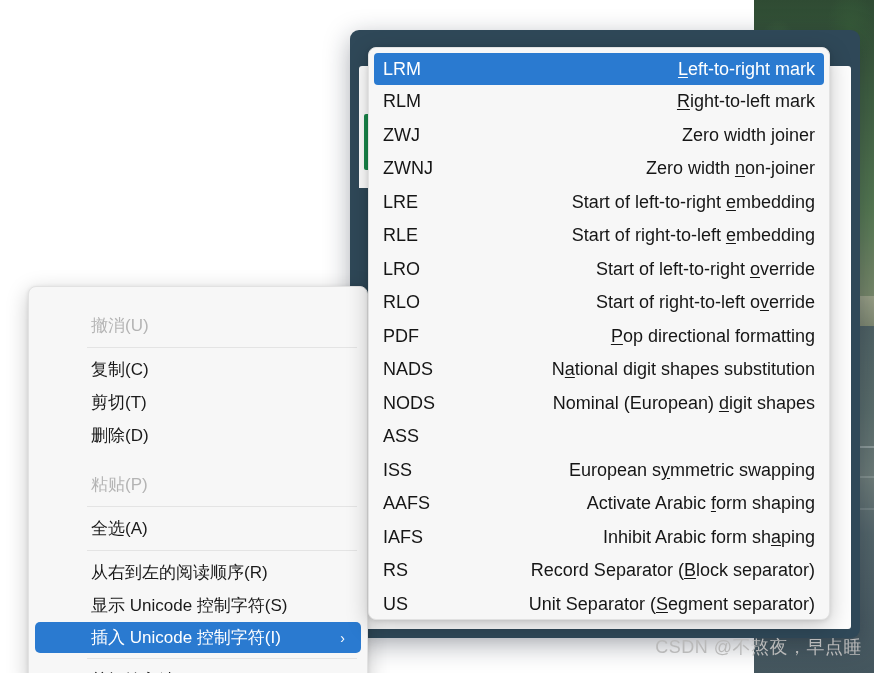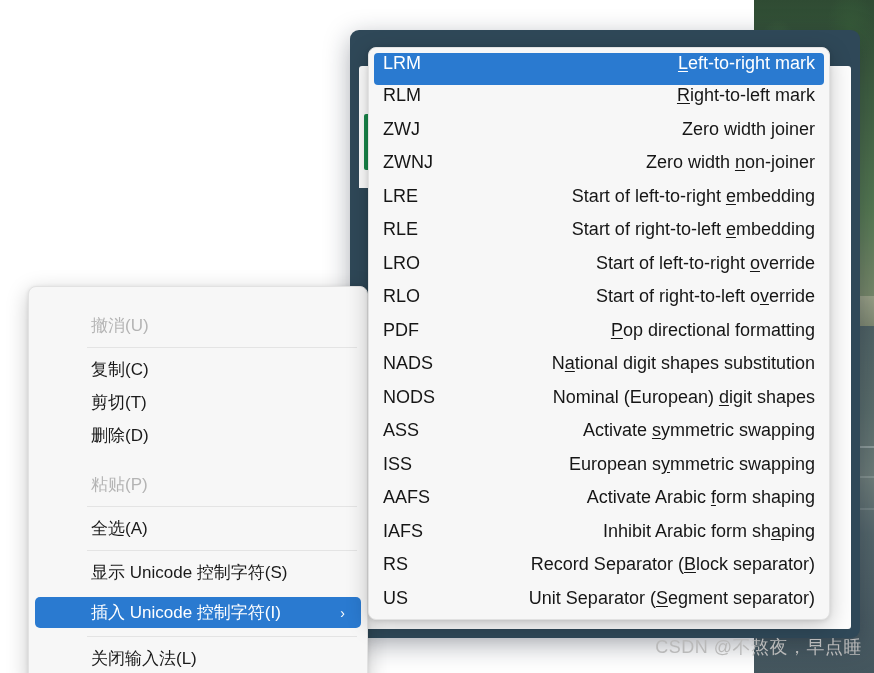--- a/index.html
+++ b/index.html
@@ -148,21 +148,21 @@
     align-items: center;
     padding: 0 14px 0 62px;
     font-size: 17px;
     color: #1a1a1a;
     white-space: nowrap;
   }
   #context-menu .row.disabled { color: #b4b4b4; margin-top: 16px; }
   #context-menu .row.selected {
     background: #2a7ad0;
     color: #ffffff;
-    margin: 8px 6px;
+    margin: 0 6px;
     padding-left: 56px;
     border-radius: 5px;
     height: 31px;
   }
   #context-menu .row .chev {
     position: absolute;
     right: 16px;
     font-size: 14px;
     line-height: 1;
     color: #ffffff;
@@ -179,21 +179,21 @@
     top: 47px;
     width: 462px;
     height: 573px;
     padding: 5px 0;
     overflow: hidden;
   }
   #unicode-menu .urow {
     position: relative;
     height: 33.5px;
     display: flex;
-    align-items: flex-start;
+    align-items: center;
     font-size: 18px;
     color: #161616;
     padding: 0 14px 0 14px;
   }
   #unicode-menu .urow.selected {
     background: #2a7ad0;
     color: #ffffff;
     margin: 0 5px;
     border-radius: 4px;
     padding-left: 9px;
@@ -267,20 +267,23 @@
       </div>
       <div class="row disabled">
         <span>粘贴(P)</span>
       </div>
       <div class="sep"></div>
       <div class="row">
         <span>全选(A)</span>
       </div>
       <div class="sep"></div>
       <div class="row">
+        <span>从右到左的阅读顺序(R)</span>
+      </div>
+      <div class="row">
         <span>显示 Unicode 控制字符(S)</span>
       </div>
       <div class="row selected">
         <span>插入 Unicode 控制字符(I)</span>
         <span class="chev">›</span>
       </div>
       <div class="sep"></div>
       <div class="row">
         <span>关闭输入法(L)</span>
       </div>
@@ -329,21 +332,20 @@
       <div class="urow">
         <span class="abbr">NADS</span>
         <span class="desc"><span>N</span><u>a</u><span>tional digit shapes substitution</span></span>
       </div>
       <div class="urow">
         <span class="abbr">NODS</span>
         <span class="desc"><span>Nominal (European) </span><u>d</u><span>igit shapes</span></span>
       </div>
       <div class="urow">
         <span class="abbr">ASS</span>
-        <span class="desc"><span>Activate </span><u>s</u><span>ymmetric swapping</span></span>
       </div>
       <div class="urow">
         <span class="abbr">ISS</span>
         <span class="desc"><span>European s</span><u>y</u><span>mmetric swapping</span></span>
       </div>
       <div class="urow">
         <span class="abbr">AAFS</span>
         <span class="desc"><span>Activate Arabic </span><u>f</u><span>orm shaping</span></span>
       </div>
       <div class="urow">

